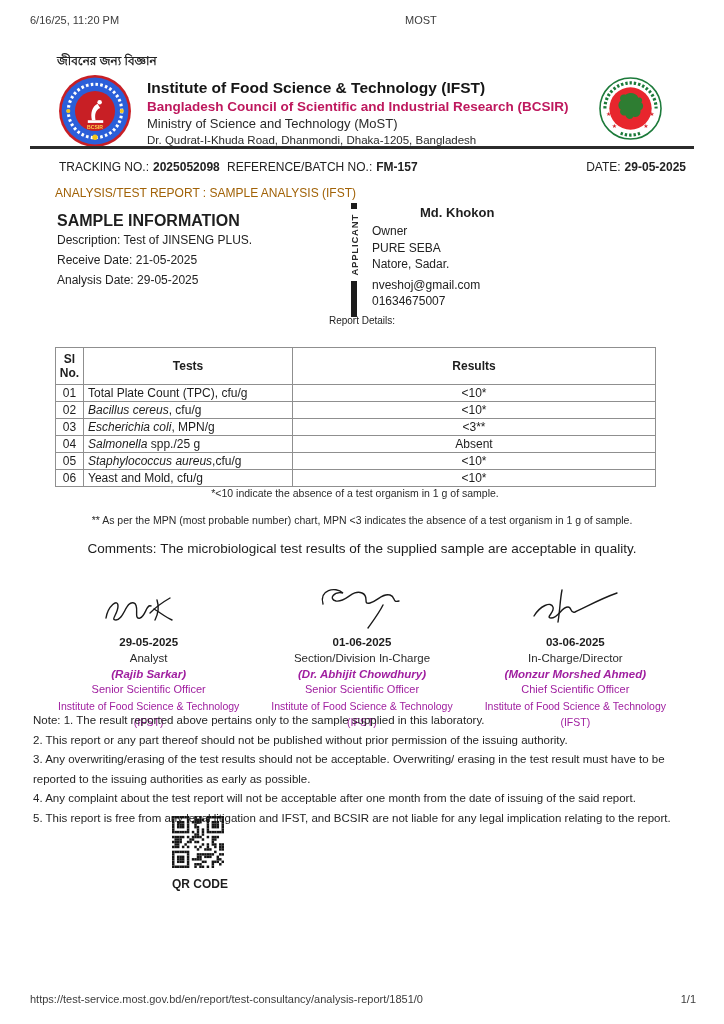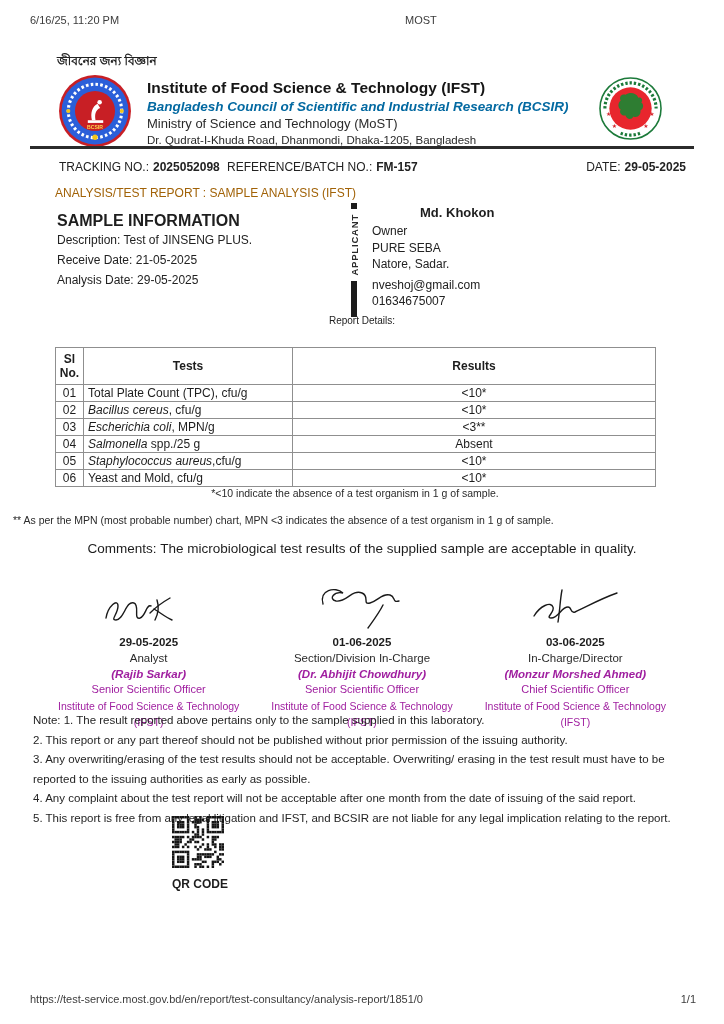--- a/index.html
+++ b/index.html
@@ -10,21 +10,21 @@
   .ph-datetime { position:absolute; left:0; top:0; }
   .ph-title { position:absolute; left:375px; top:0; }
 
   .motto { position:absolute; left:57px; top:52px; font-size:12px; font-weight:700; color:#222; }
 
   .logo-left { position:absolute; left:58px; top:74px; width:74px; height:74px; }
   .logo-right { position:absolute; left:599px; top:77px; width:63px; height:63px; }
 
   .inst-block { position:absolute; left:147px; top:79px; }
   .inst-name { font-size:15.5px; font-weight:700; color:#161616; line-height:18px; }
-  .inst-council { font-size:13.5px; font-weight:700; color:#0369a1; line-height:17px; margin-top:1px;font-style:italic; }
+  .inst-council { font-size:13.5px; font-weight:700; color:#be185d; line-height:17px; margin-top:1px; }
   .inst-ministry { font-size:13px; color:#2a2a2a; line-height:17px; }
   .inst-address { font-size:11.5px; color:#2a2a2a; line-height:15px; margin-top:1px; }
 
   .top-rule { position:absolute; left:30px; top:146px; width:664px; height:3px; background:#2b2b2b; }
 
   .meta-row { position:absolute; left:55px; top:160px; width:631px; font-size:12px; color:#222; }
   .meta-left { position:absolute; left:4px; top:0; }
   .meta-right { position:absolute; right:0; top:0; }
   .meta-row b { font-weight:700; }
   .sp { display:inline-block; width:4px; }
@@ -54,21 +54,21 @@
   th.col-test { width:209px; }
   th.col-result { width:363px; }
   table.results th { font-size:12px; font-weight:700; text-align:center; padding:3px 2px; height:37px; color:#1d1d1d; }
   table.results td { font-size:12px; padding:1px 4px; height:16px; line-height:14px; color:#1d1d1d; }
   td.c-sl { text-align:center; }
   td.c-test { text-align:left; padding-left:8px; }
   td.c-result { text-align:center; }
   .species { font-style:italic; }
 
   .footnote-1 { position:absolute; left:0; top:487px; width:710px; text-align:center; font-size:10.5px; color:#2a2a2a; }
-  .footnote-2 { position:absolute; left:0; top:514px; width:724px; text-align:left; font-size:10.5px; color:#2a2a2a;padding-left:13px; }
+  .footnote-2 { position:absolute; left:0; top:514px; width:724px; text-align:center; font-size:10.5px; color:#2a2a2a; }
   .comments { position:absolute; left:0; top:541px; width:724px; text-align:center; font-size:13.5px; color:#1d1d1d; }
 
   .signatures { position:absolute; left:42px; top:572px; width:640px; display:flex; }
   .sig-col { flex:1; text-align:center; }
   .sig-img-wrap { height:58px; display:flex; align-items:flex-end; justify-content:center; }
   .sig-date { font-size:11.5px; font-weight:700; line-height:16px; margin-top:4px; color:#1d1d1d; }
   .sig-role { font-size:11.5px; line-height:16px; color:#2a2a2a; }
   .sig-name { font-size:11.5px; font-weight:700; line-height:16px;font-style:italic; }
   .sig-title { font-size:11px; line-height:15.5px; }
   .sig-org { font-size:10.5px; line-height:16px; }

